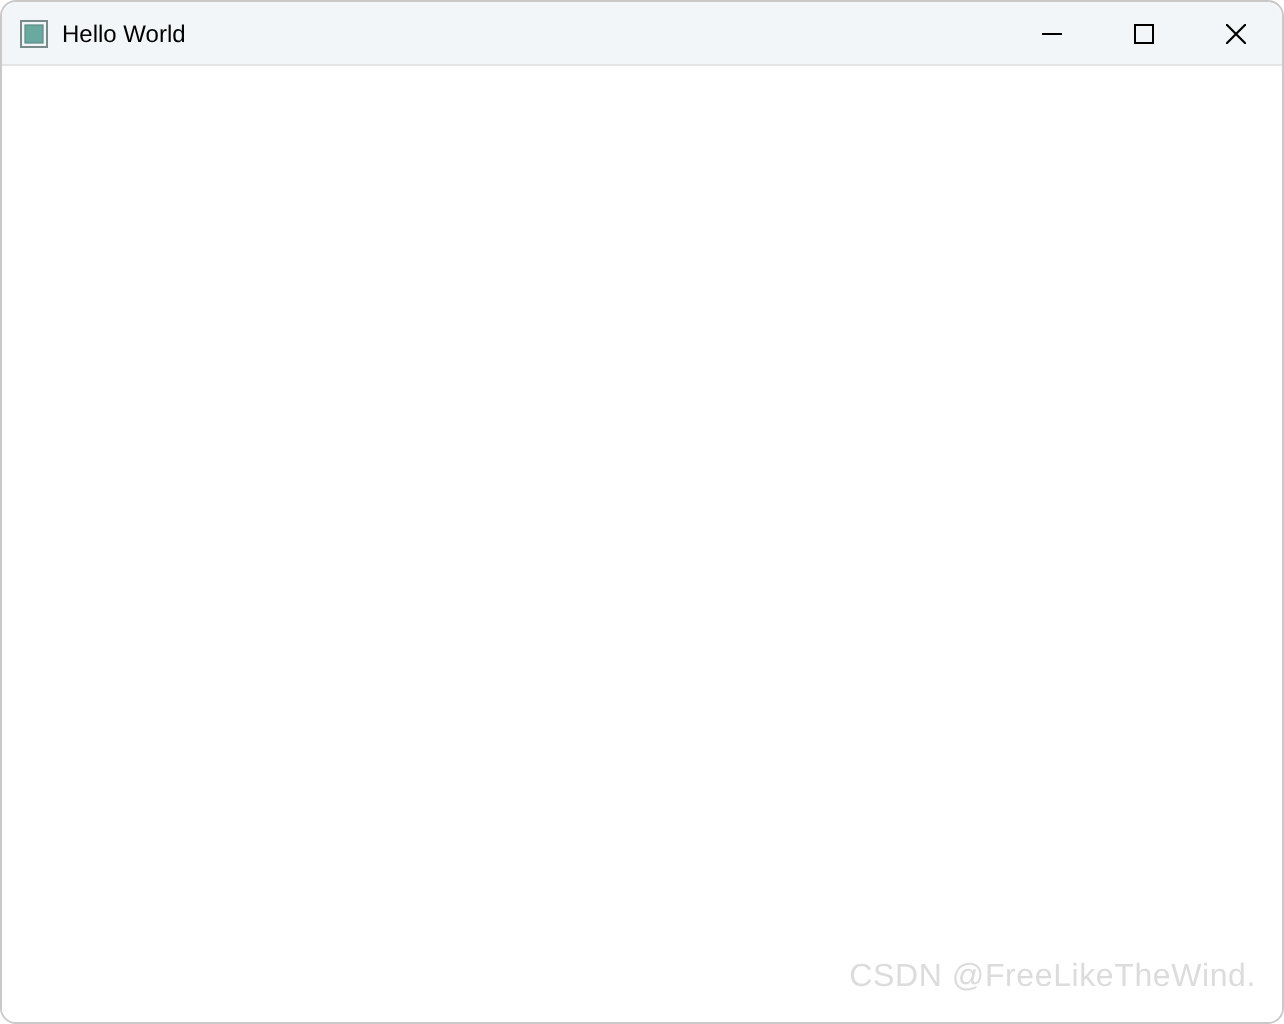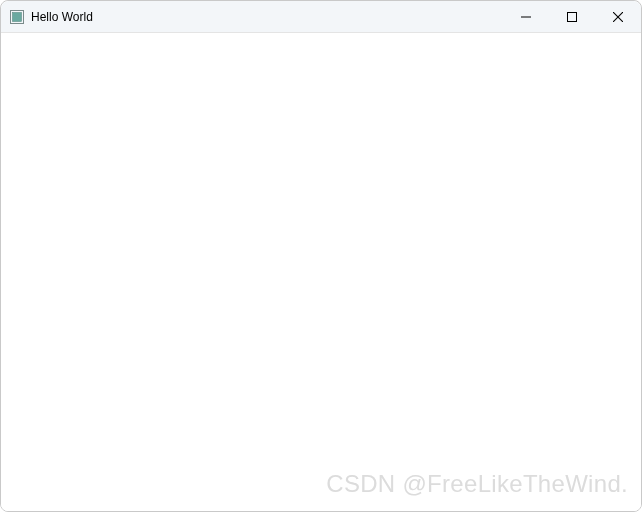--- a/index.html
+++ b/index.html
@@ -81,21 +81,21 @@
       stroke-width: 1.1;
     }
     .client-area {
       flex: 1 1 auto;
       background: #ffffff;
     }
     .watermark {
       position: absolute;
       right: 14px;
       bottom: 14px;
-      font-size: 24px;
+      font-size: 16px;
       color: #dcdcdc;
       font-family: Arial, sans-serif;
       letter-spacing: 0.3px;
       pointer-events: none;
     }
   </style>
 </head>
 <body>
 
 <div class="window">

